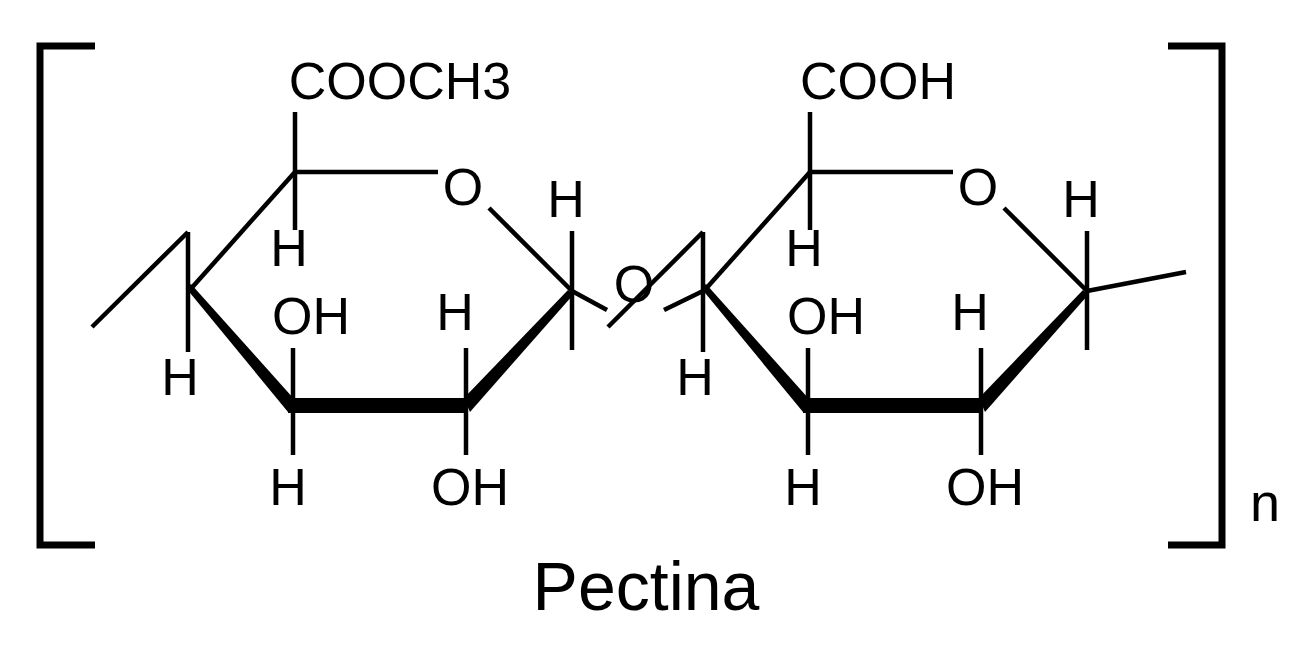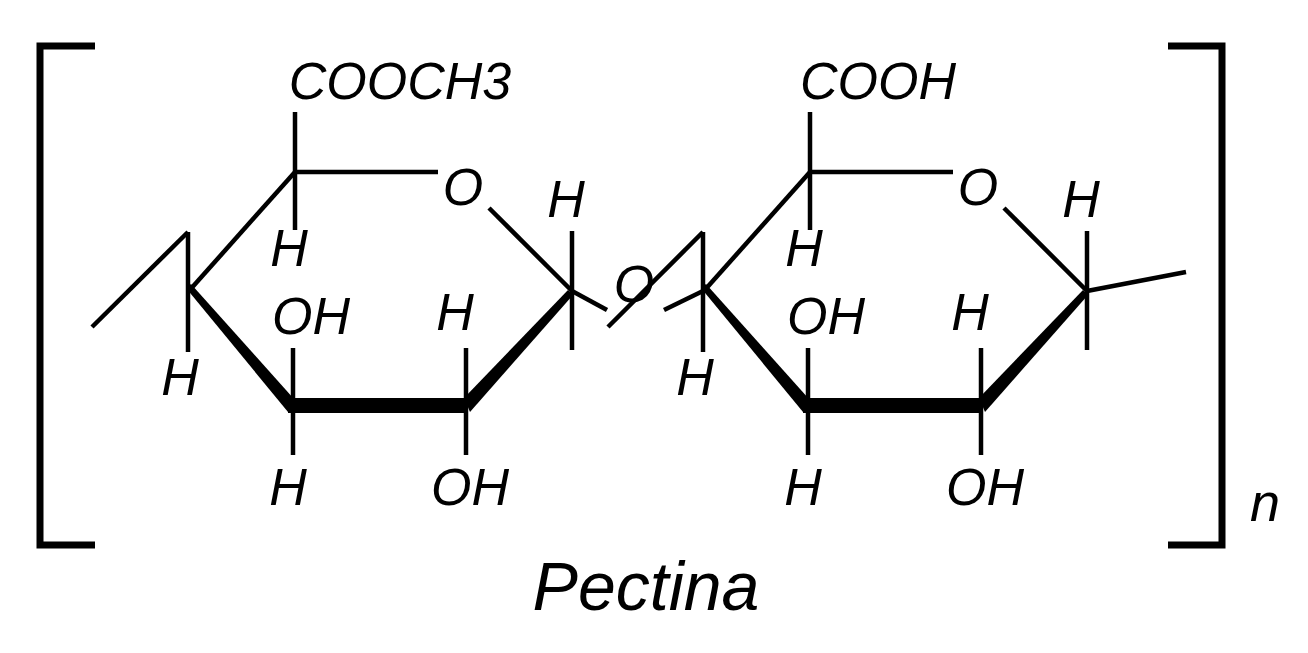--- a/index.html
+++ b/index.html
@@ -12,21 +12,20 @@
     width: 1308px;
     height: 653px;
     font-family: "Liberation Sans", sans-serif;
     overflow: hidden;
   }
   #figure-root {
     position: relative;
     width: 1308px;
     height: 653px;
     background: #ffffff;
-    font-style: italic;
   }
   svg#structure {
     display: block;
     width: 1308px;
     height: 653px;
   }
   .bond-thin {
     stroke: #000000;
     stroke-width: 4.5;
     fill: none;

